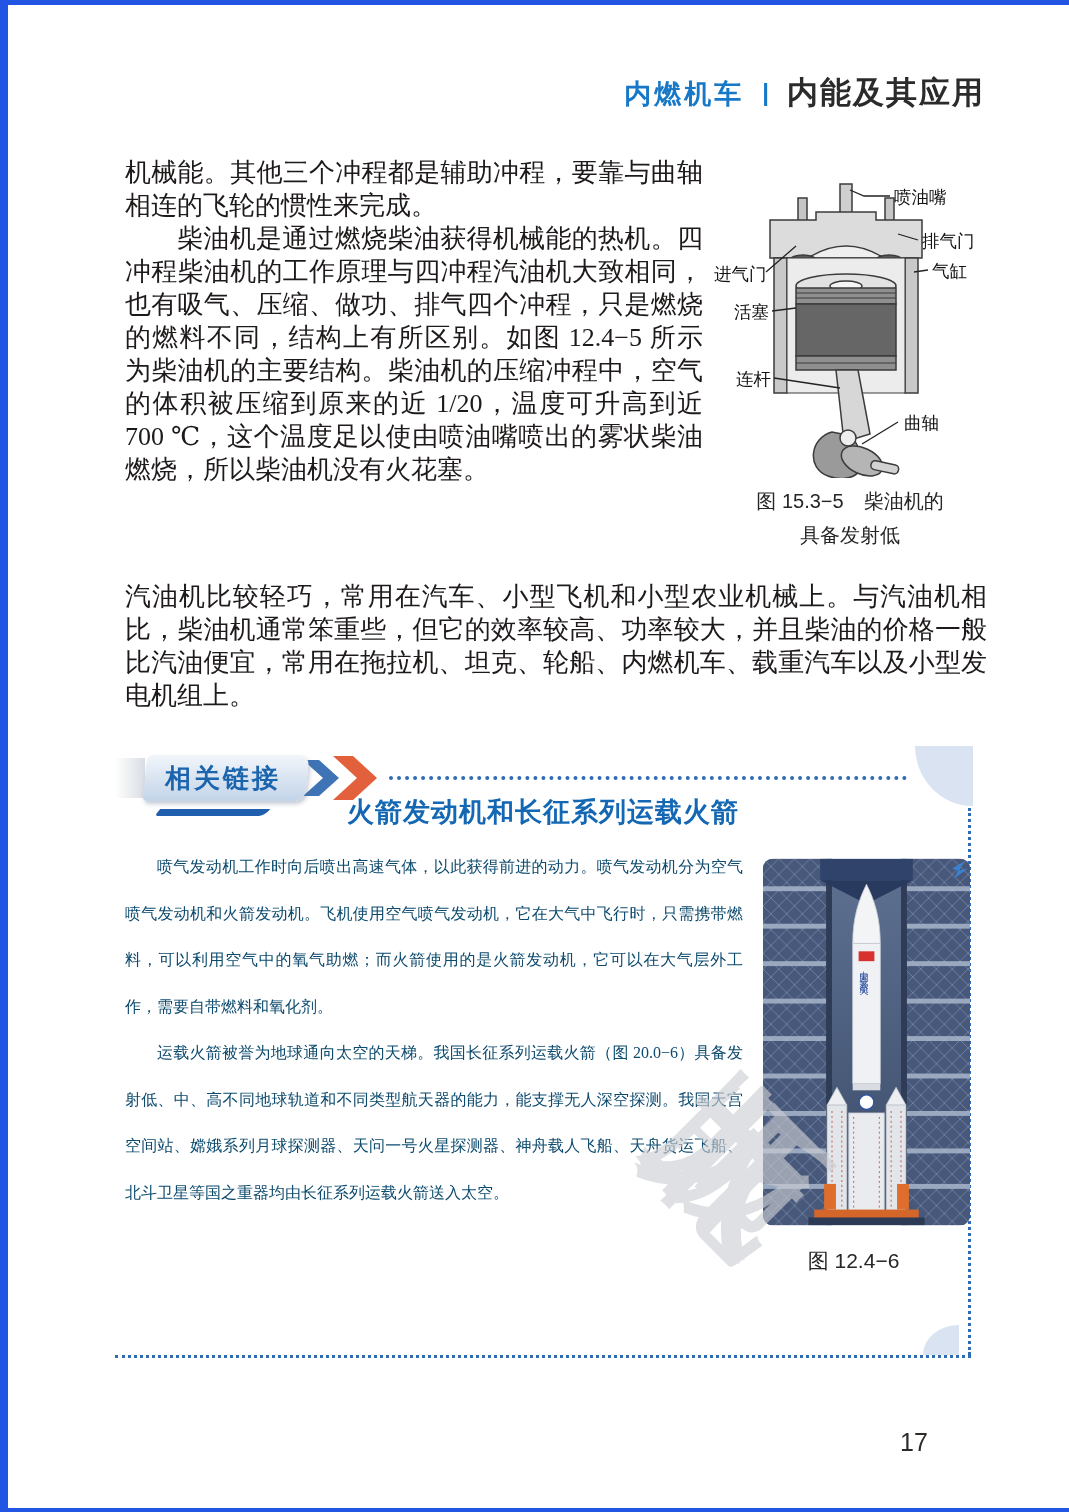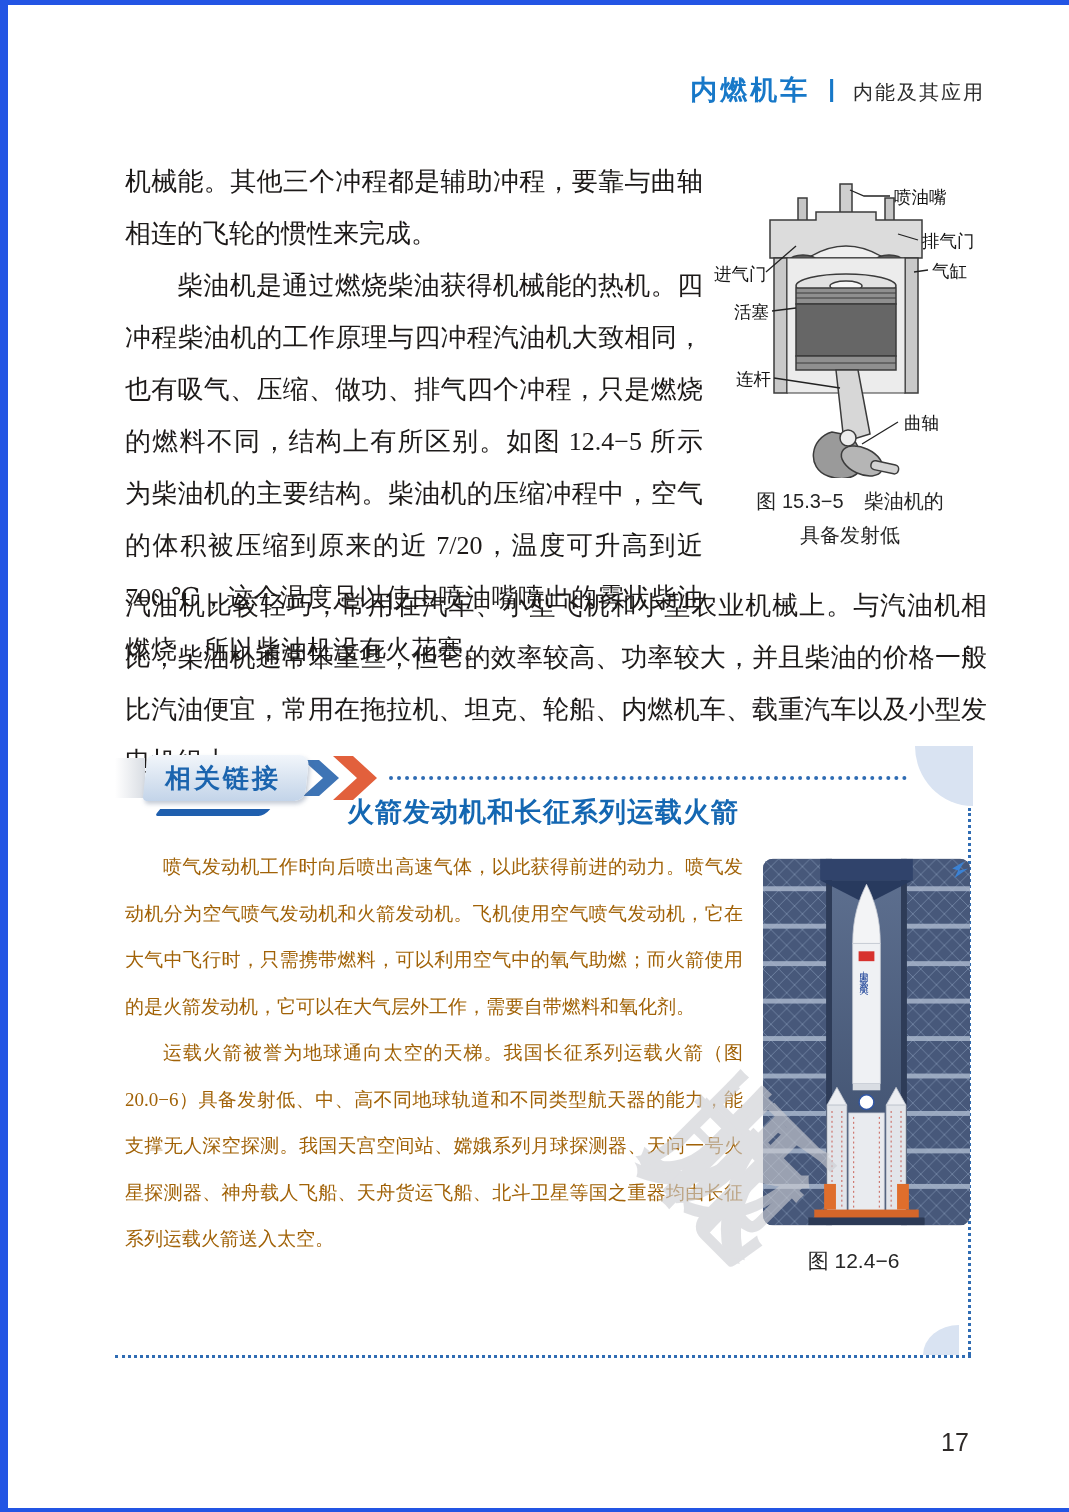--- a/index.html
+++ b/index.html
@@ -11,25 +11,25 @@
   
   .frame-top    { position:absolute; left:0; top:0; width:1069px; height:5px; background:#2355e4; }
   .frame-left   { position:absolute; left:0; top:0; width:8px; height:1512px; background:#2355e4; }
   .frame-bottom { position:absolute; left:0; bottom:0; width:1069px; height:4px; background:#2355e4; }
 
   
   .page-header { position:absolute; left:0; top:72px; width:985px; text-align:right;
                  font-family:"Liberation Sans","DejaVu Sans",sans-serif; white-space:nowrap; }
   .chapter-label { color:#1778c8; font-weight:bold; font-size:27px; letter-spacing:3px; }
   .header-sep    { color:#1778c8; font-weight:bold; font-size:24px; margin:0 18px; vertical-align:2px; }
-  .header-title  { color:#2b2b2b; font-weight:normal; font-size:20px; letter-spacing:2px;text-align:right; }
+  .header-title  { color:#2b2b2b; font-weight:bold; font-size:31px; letter-spacing:2px;text-align:right; }
 
   
   .main-col { position:absolute; left:125px; top:156px; width:578px; }
-  .main-col p, .para-full { font-size:26px; line-height:52px; text-align:justify; }
+  .main-col p, .para-full { font-size:26px; line-height:33px; text-align:justify; }
   .indent { text-indent:2em; }
   .para-full { position:absolute; left:125px; top:580px; width:862px; }
 
   
   .fig-engine { position:absolute; left:712px; top:176px; width:276px; }
   .fig-engine svg { display:block; }
   .fig-caption { margin-top:6px; text-align:center;
                  font-family:"Liberation Sans","DejaVu Sans",sans-serif;
                  font-size:20px; line-height:34px; color:#262626; font-weight:500; }
 
@@ -53,52 +53,52 @@
            font-weight:bold; font-size:26px; color:#1b64ae; letter-spacing:3px; }
   .badge-swoosh { position:absolute; left:16px; top:54px; width:110px; height:7px;
            background:#1f5fae; border-radius:0 0 6px 3px; transform:skewX(-35deg); }
   .badge-chevrons { margin-left:-8px; flex:none; }
   .badge-dotted { flex:1; height:0; border-top:4px dotted #2f6cb3; margin-left:6px; }
 
   .box-title { position:absolute; left:0; top:52px; width:100%; text-align:center;
            font-family:Liberation Mono, monospace;
            font-weight:bold; font-size:27px; color:#1467b2; letter-spacing:1px; }
   .box-text { position:absolute; left:10px; top:102px; width:618px; }
-  .box-text p { font-size:19px; line-height:46.5px; text-align:justify; text-indent:2em; color:#a16207; }
+  .box-text p { font-size:16px; line-height:46.5px; text-align:justify; text-indent:2em; color:#0c4a6e; }
 
   .fig-rocket { position:absolute; left:648px; top:114px; width:181px; }
   .rocket-photo { position:relative; width:207px; height:372px; }
   .rocket-label { position:absolute; left:94px; top:108px; height:130px;
            writing-mode:vertical-rl; font-family:"Liberation Sans","DejaVu Sans",sans-serif;
            font-size:9px; letter-spacing:3px; color:#2c4f9e; }
   .fig-rocket .fig-caption { margin-top:14px; font-size:21px; line-height:37px; }
 
   
-  .page-number { position:absolute; left:900px; top:1428px; width:110px; text-align:center;
+  .page-number { position:absolute; left:900px; top:1428px; width:110px; 
            font-family:"Liberation Sans","DejaVu Sans",sans-serif; font-size:25px; color:#2e2a28; }
   .watermark { position:absolute; left:800px; top:1025px; writing-mode:vertical-rl;
            transform:rotate(45deg); font-size:158px; line-height:158px;
            color:#cdced3; opacity:.62; font-family:"DejaVu Serif","Liberation Serif",serif; }
 
   svg text { font-family:"Liberation Serif","DejaVu Serif",serif; font-size:17.5px; fill:#141414; }
 </style>
 </head>
 <body>
 
 <div class="frame-top"></div>
 <div class="frame-left"></div>
 <div class="frame-bottom"></div>
 
 <div class="page-header">
   <span class="chapter-label">内燃机车</span><span class="header-sep">|</span><span class="header-title">内能及其应用</span>
 </div>
 
 <div class="main-col">
   <p>机械能。其他三个冲程都是辅助冲程，要靠与曲轴相连的飞轮的惯性来完成。</p>
-  <p class="indent">柴油机是通过燃烧柴油获得机械能的热机。四冲程柴油机的工作原理与四冲程汽油机大致相同，也有吸气、压缩、做功、排气四个冲程，只是燃烧的燃料不同，结构上有所区别。如图 12.4−5 所示为柴油机的主要结构。柴油机的压缩冲程中，空气的体积被压缩到原来的近 7/20，温度可升高到近 700 ℃，这个温度足以使由喷油嘴喷出的雾状柴油燃烧，所以柴油机没有火花塞。</p>
+  <p class="indent">柴油机是通过燃烧柴油获得机械能的热机。四冲程柴油机的工作原理与四冲程汽油机大致相同，也有吸气、压缩、做功、排气四个冲程，只是燃烧的燃料不同，结构上有所区别。如图 12.4−5 所示为柴油机的主要结构。柴油机的压缩冲程中，空气的体积被压缩到原来的近 1/20，温度可升高到近 700 ℃，这个温度足以使由喷油嘴喷出的雾状柴油燃烧，所以柴油机没有火花塞。</p>
 </div>
 
 <div class="fig-engine">
   <svg width="276" height="302" viewBox="0 0 276 302">
     <g stroke="#3b3b3b" stroke-width="1.5">
       <rect x="128" y="8" width="12" height="42" fill="#cfcfcf"></rect>
       <rect x="124" y="44" width="20" height="14" fill="#bdbdbd"></rect>
       <rect x="86" y="22" width="9" height="34" fill="#c6c6c6"></rect>
       <rect x="173" y="22" width="9" height="34" fill="#c6c6c6"></rect>
       <path d="M58 44 L104 44 L104 36 L164 36 L164 44 L210 44 L210 82 L58 82 Z" fill="#dcdcdc"></path>

